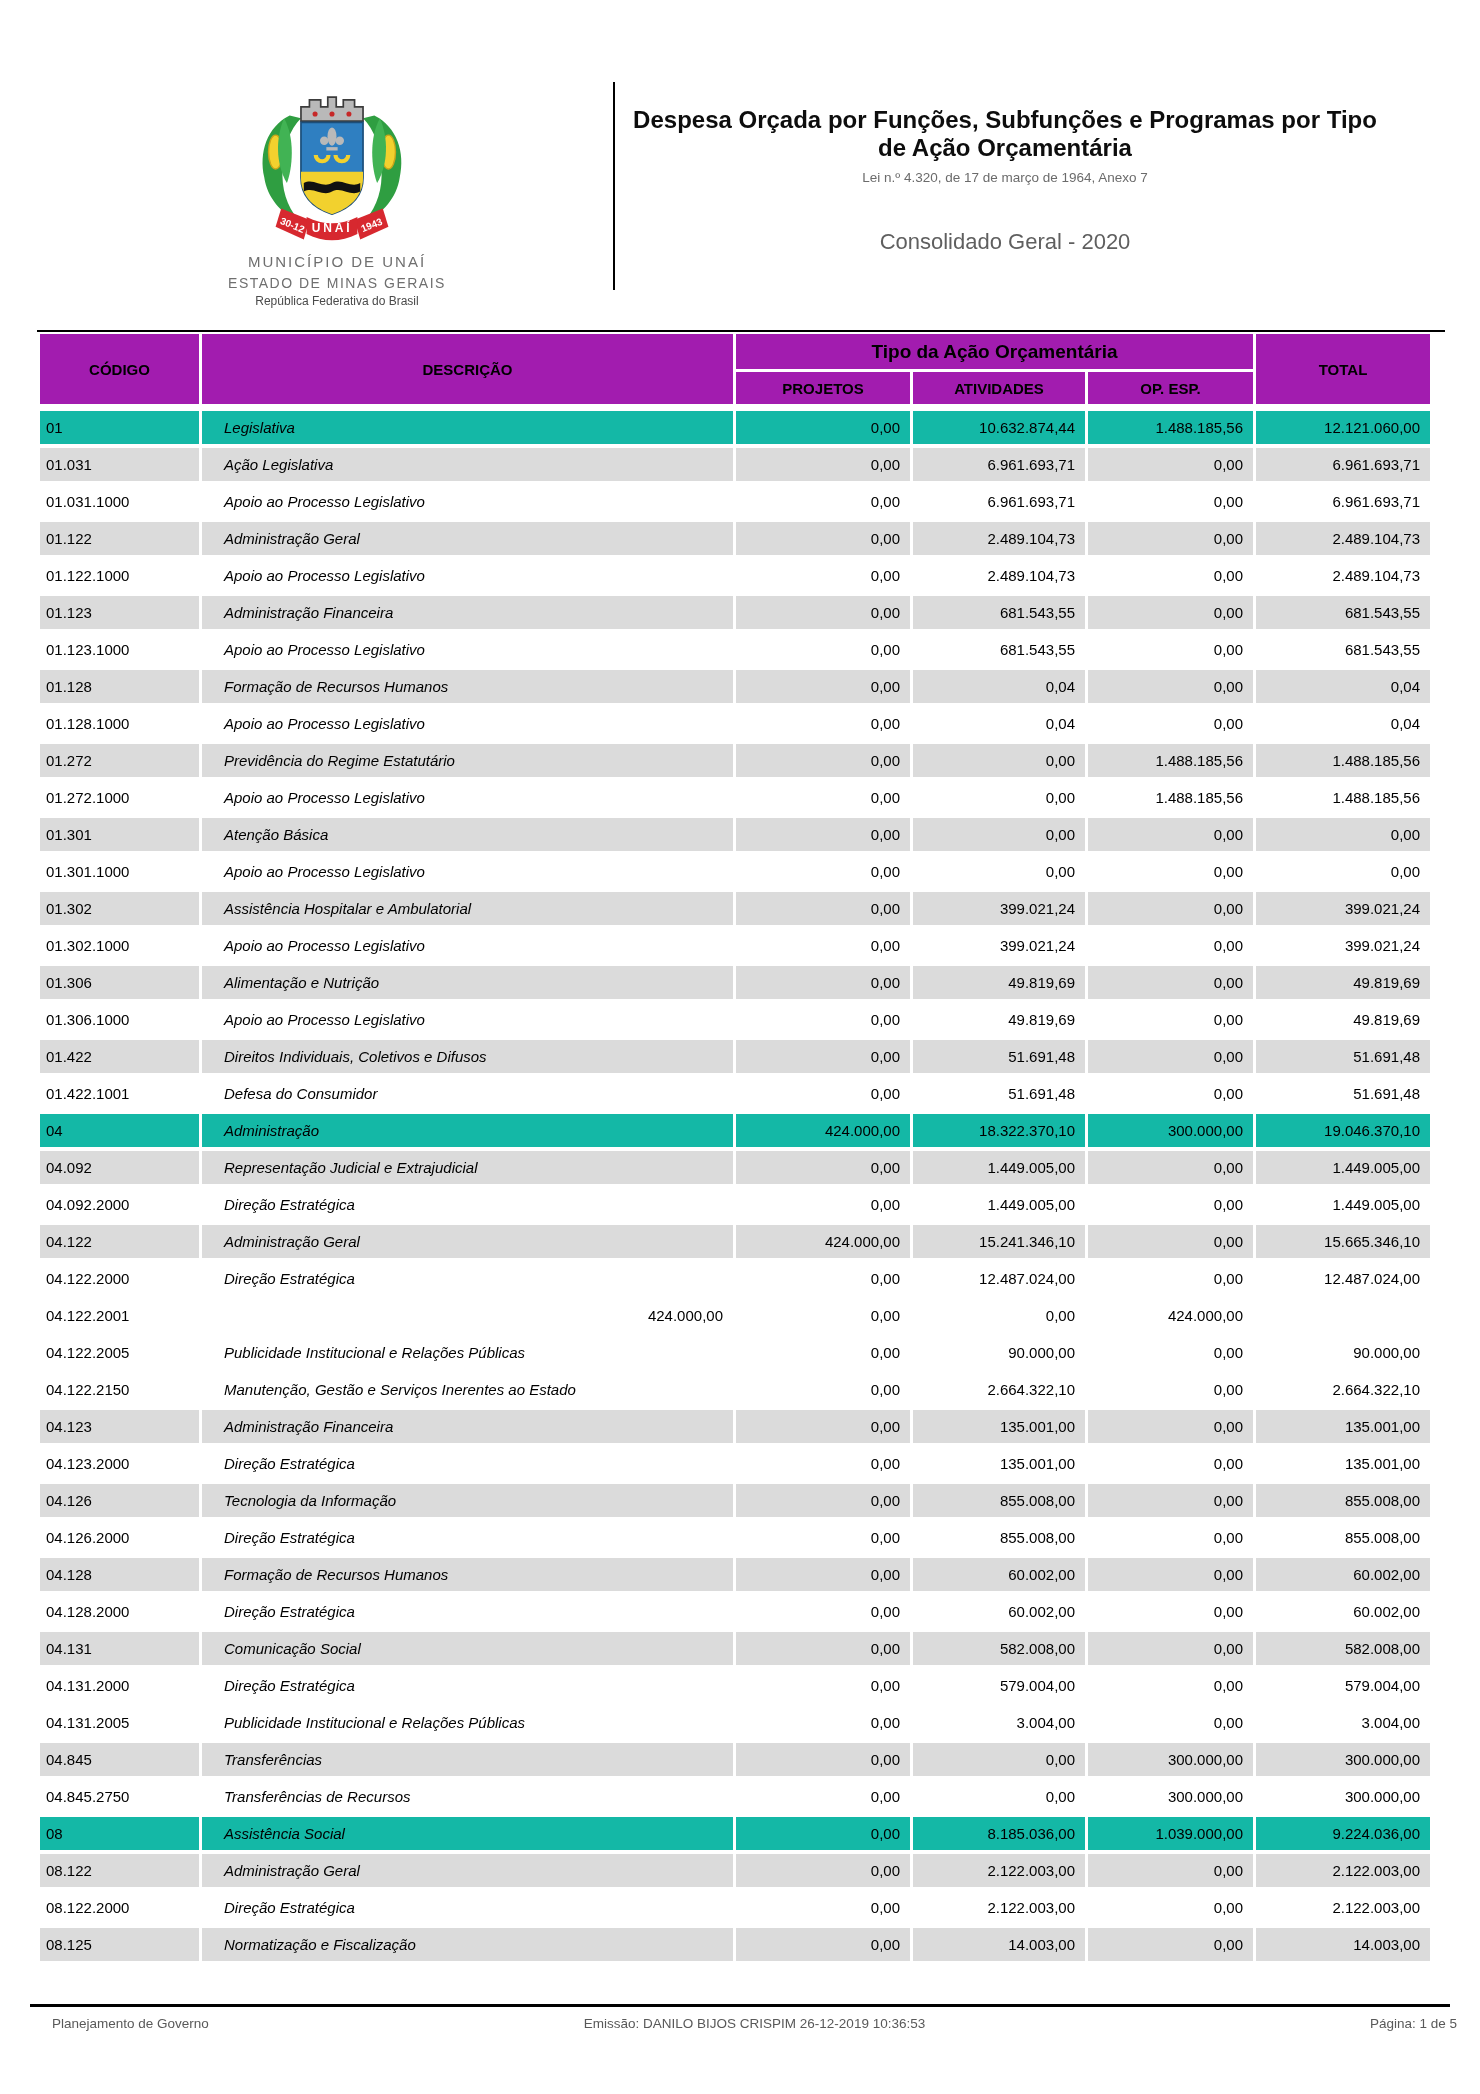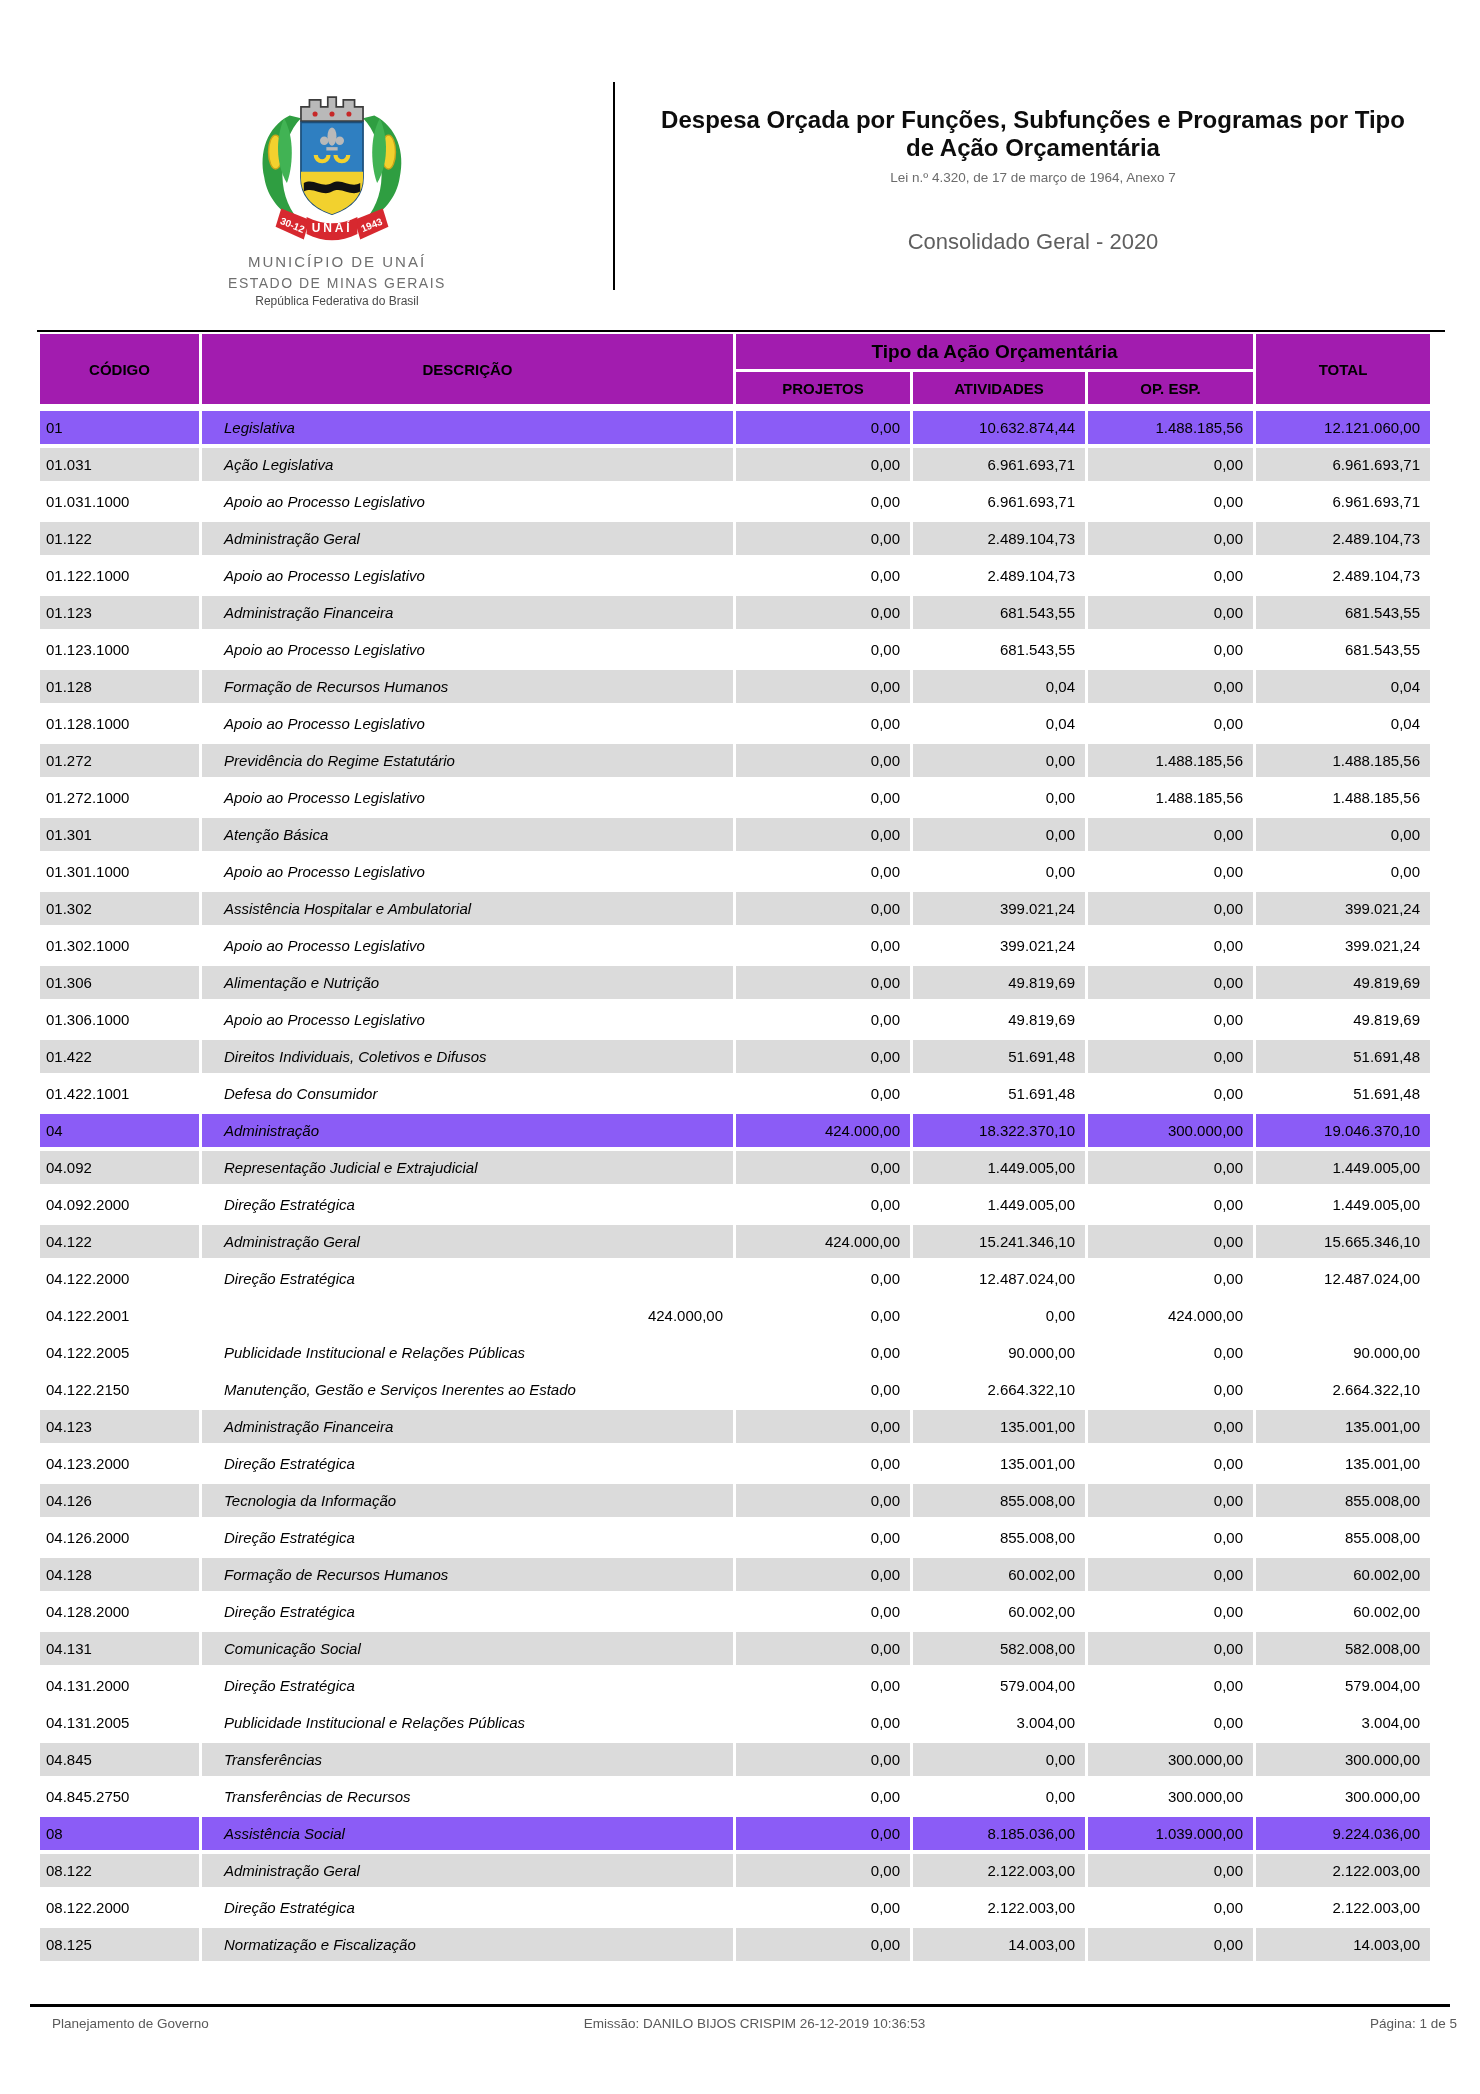--- a/index.html
+++ b/index.html
@@ -9,42 +9,42 @@
 
   
   .logo { position:absolute; left:247px; top:90px; width:170px; height:158px; }
   .muni-block { position:absolute; left:167px; top:253px; width:340px; text-align:center; }
   .muni-name  { font-size:15px; letter-spacing:2px; color:#6f6f6f; }
   .muni-state { font-size:14px; letter-spacing:1.5px; color:#6f6f6f; margin-top:5px; }
   .muni-country { font-size:12px; color:#4a4a4a; margin-top:3px; }
 
   .header-divider { position:absolute; left:613px; top:82px; width:2px; height:208px; background:#000; }
 
-  .title-block { position:absolute; left:619px; top:106px; width:828px; text-align:center; }
+  .title-block { position:absolute; left:591px; top:106px; width:828px; text-align:center; }
   .report-title { font-size:24px; font-weight:bold; line-height:28px; color:#0d0d0d; }
   .law-ref { font-size:13.5px; color:#6b6b6b; margin-top:8px;text-align:center; }
   .scope { font-size:22px; color:#5f5f5f; margin-top:44px; }
 
   
   .table-wrap { position:absolute; left:37px; top:330px; width:1408px; border-top:2px solid #000; padding-top:2px; }
   .grid { margin-left:3px; width:1390px; }
   .thead { display:grid; grid-template-columns:159px 531px 174px 172px 165px 174px;
            grid-template-rows:35px 32px; column-gap:3px; row-gap:3px; margin-bottom:7px; }
   .hcell { background:#a21caf; display:flex; align-items:center; justify-content:center;
            font-weight:bold; font-size:15px; }
   .hspan2 { grid-row:1 / 3; }
   .hgroup { grid-column:3 / 6; font-size:19px; }
 
   .trow { display:grid; grid-template-columns:159px 531px 174px 172px 165px 174px;
           column-gap:3px; height:33px; margin-bottom:4px; }
   .trow .cell { display:flex; align-items:center; font-size:15px; background:transparent; }
   .cell.c-codigo { padding-left:6px; }
   .cell.c-desc { padding-left:22px;font-style:italic; }
   .cell.num { justify-content:flex-end; padding-right:10px; }
-  .trow.function .cell { background:#8b5cf6; }
+  .trow.function .cell { background:#14b8a6; }
   .trow.subfunction .cell { background:#dbdbdb; }
   .trow.program .cell { background:#ffffff; }
 
   
   .footer-line { position:absolute; left:30px; top:2004px; width:1420px; height:3px; background:#000; }
   .footer-text { position:absolute; left:52px; top:2016px; width:1405px; display:flex; align-items:baseline;
                  font-size:13.5px; color:#595959; }
   .footer-text .f-left { flex:1; text-align:left; }
   .footer-text .f-center { flex:2; text-align:center; }
   .footer-text .f-right { flex:1; text-align:right; }

